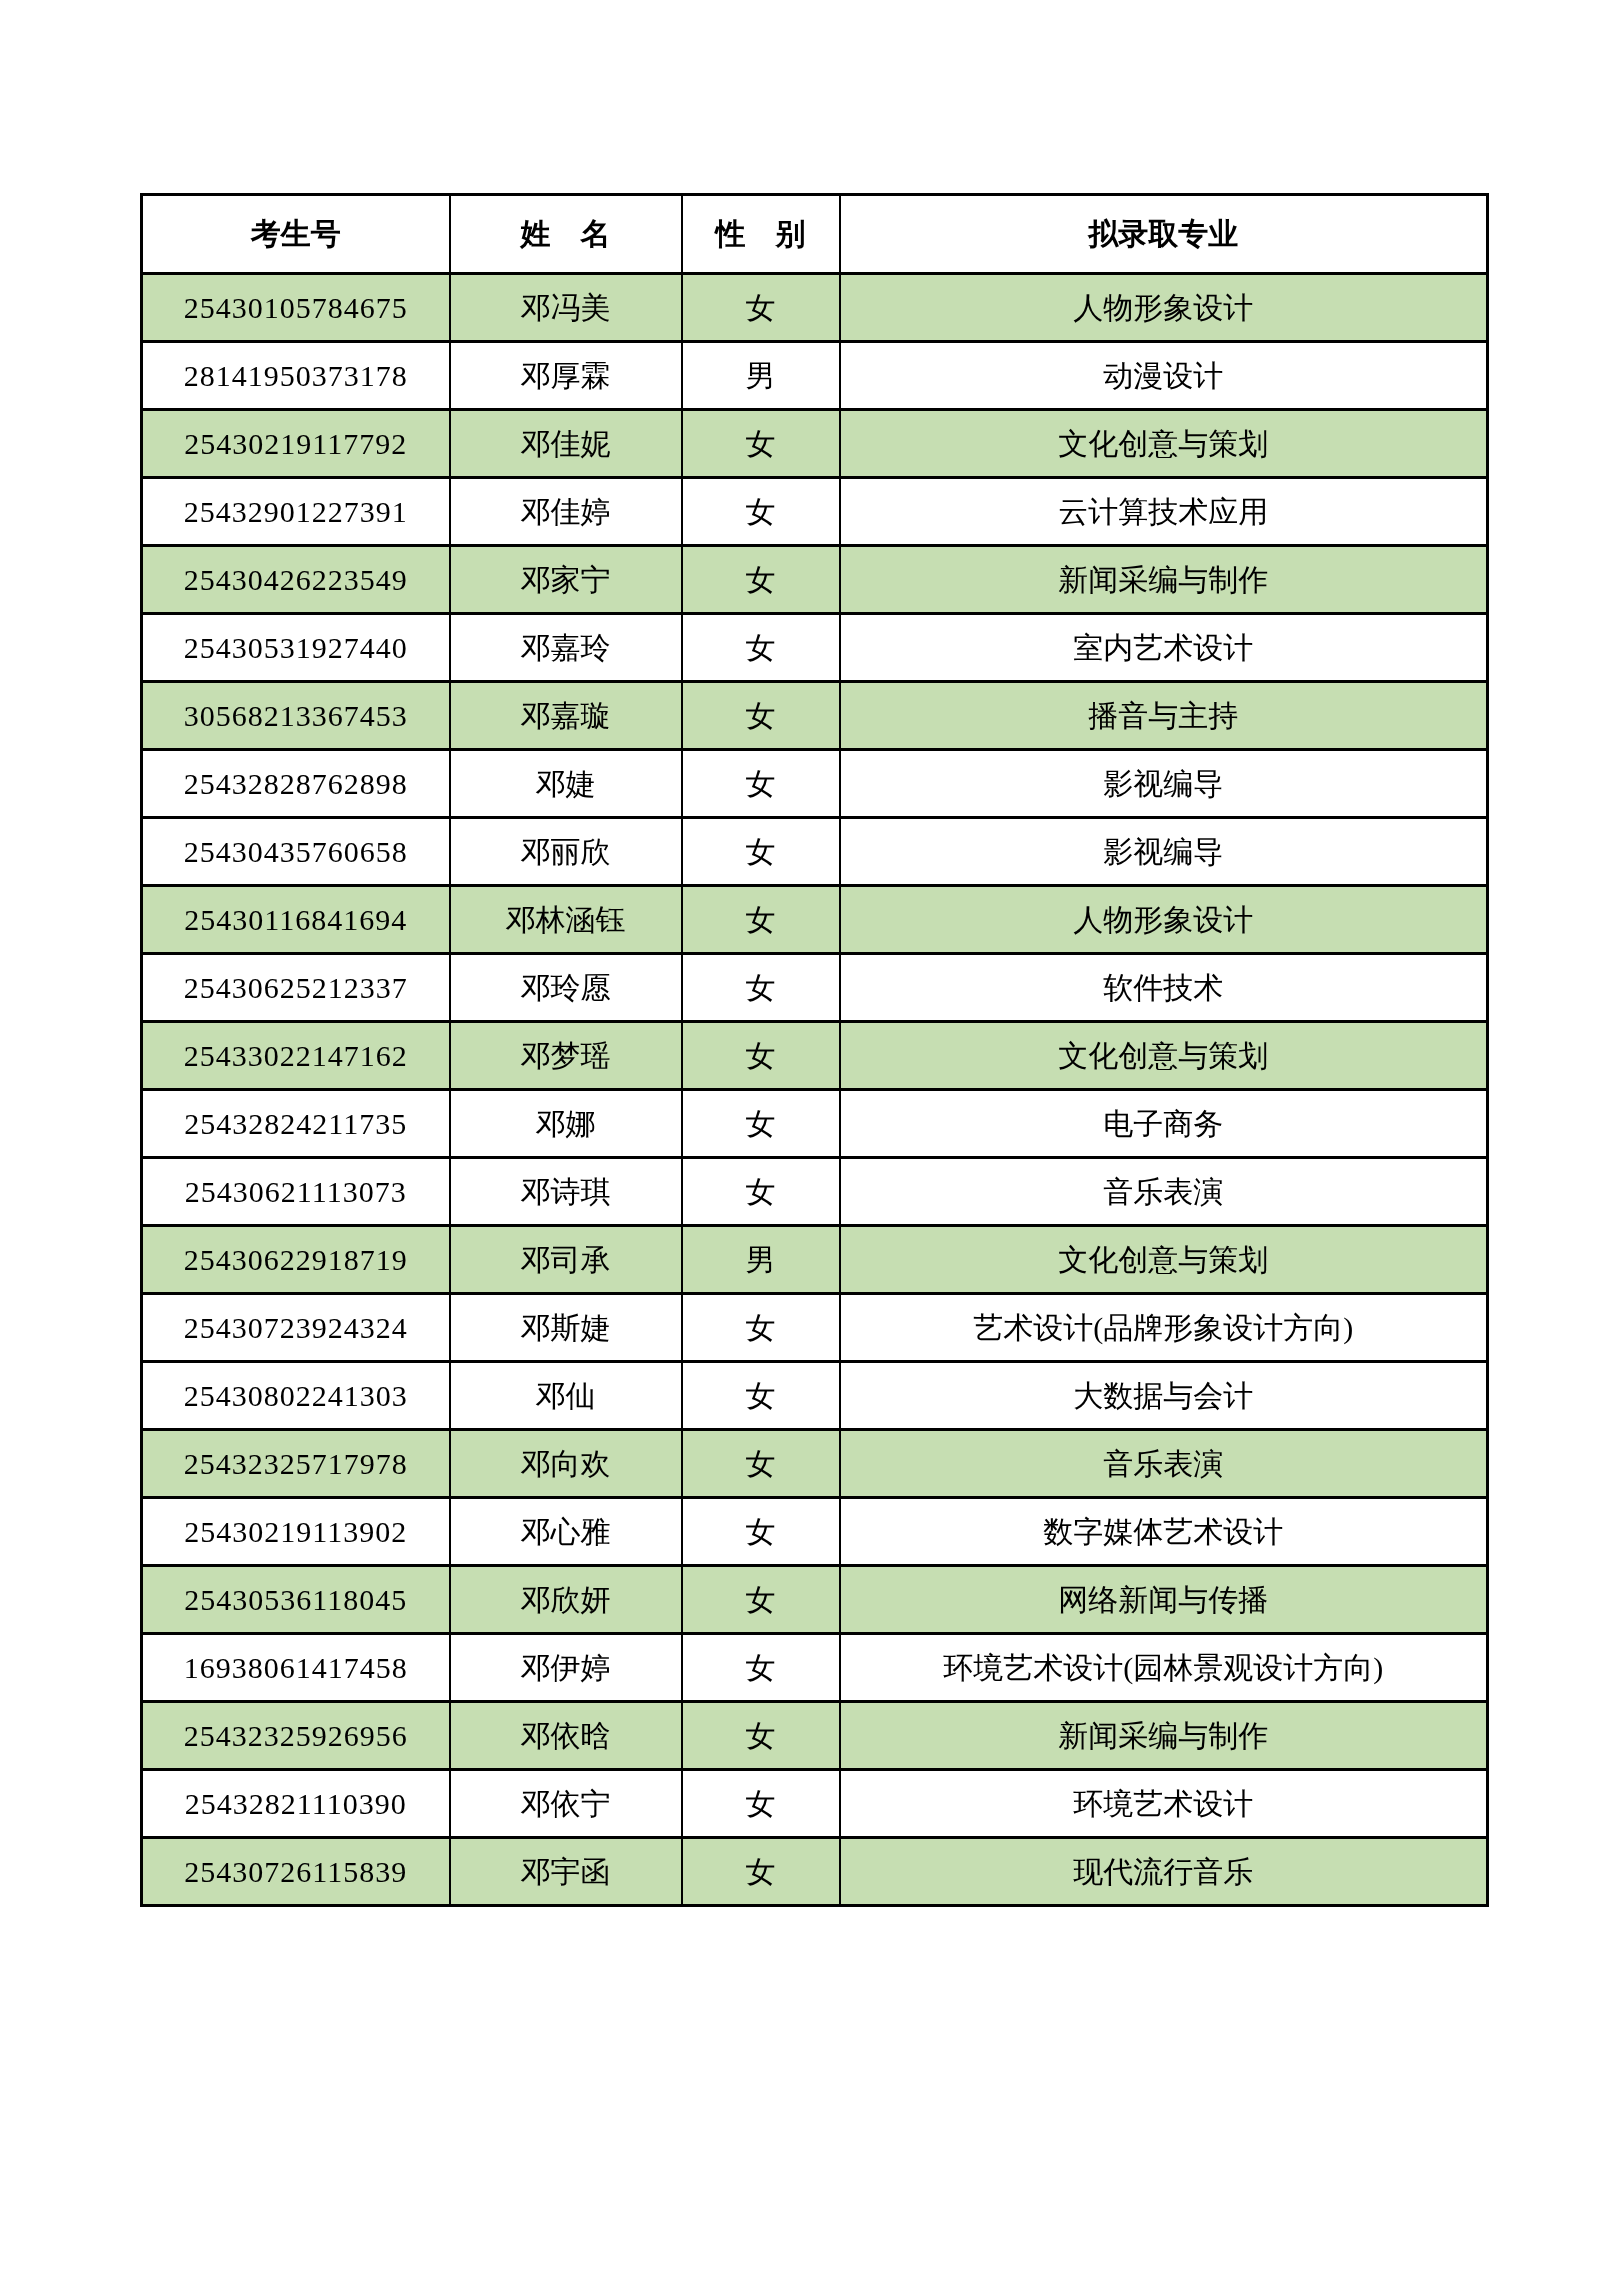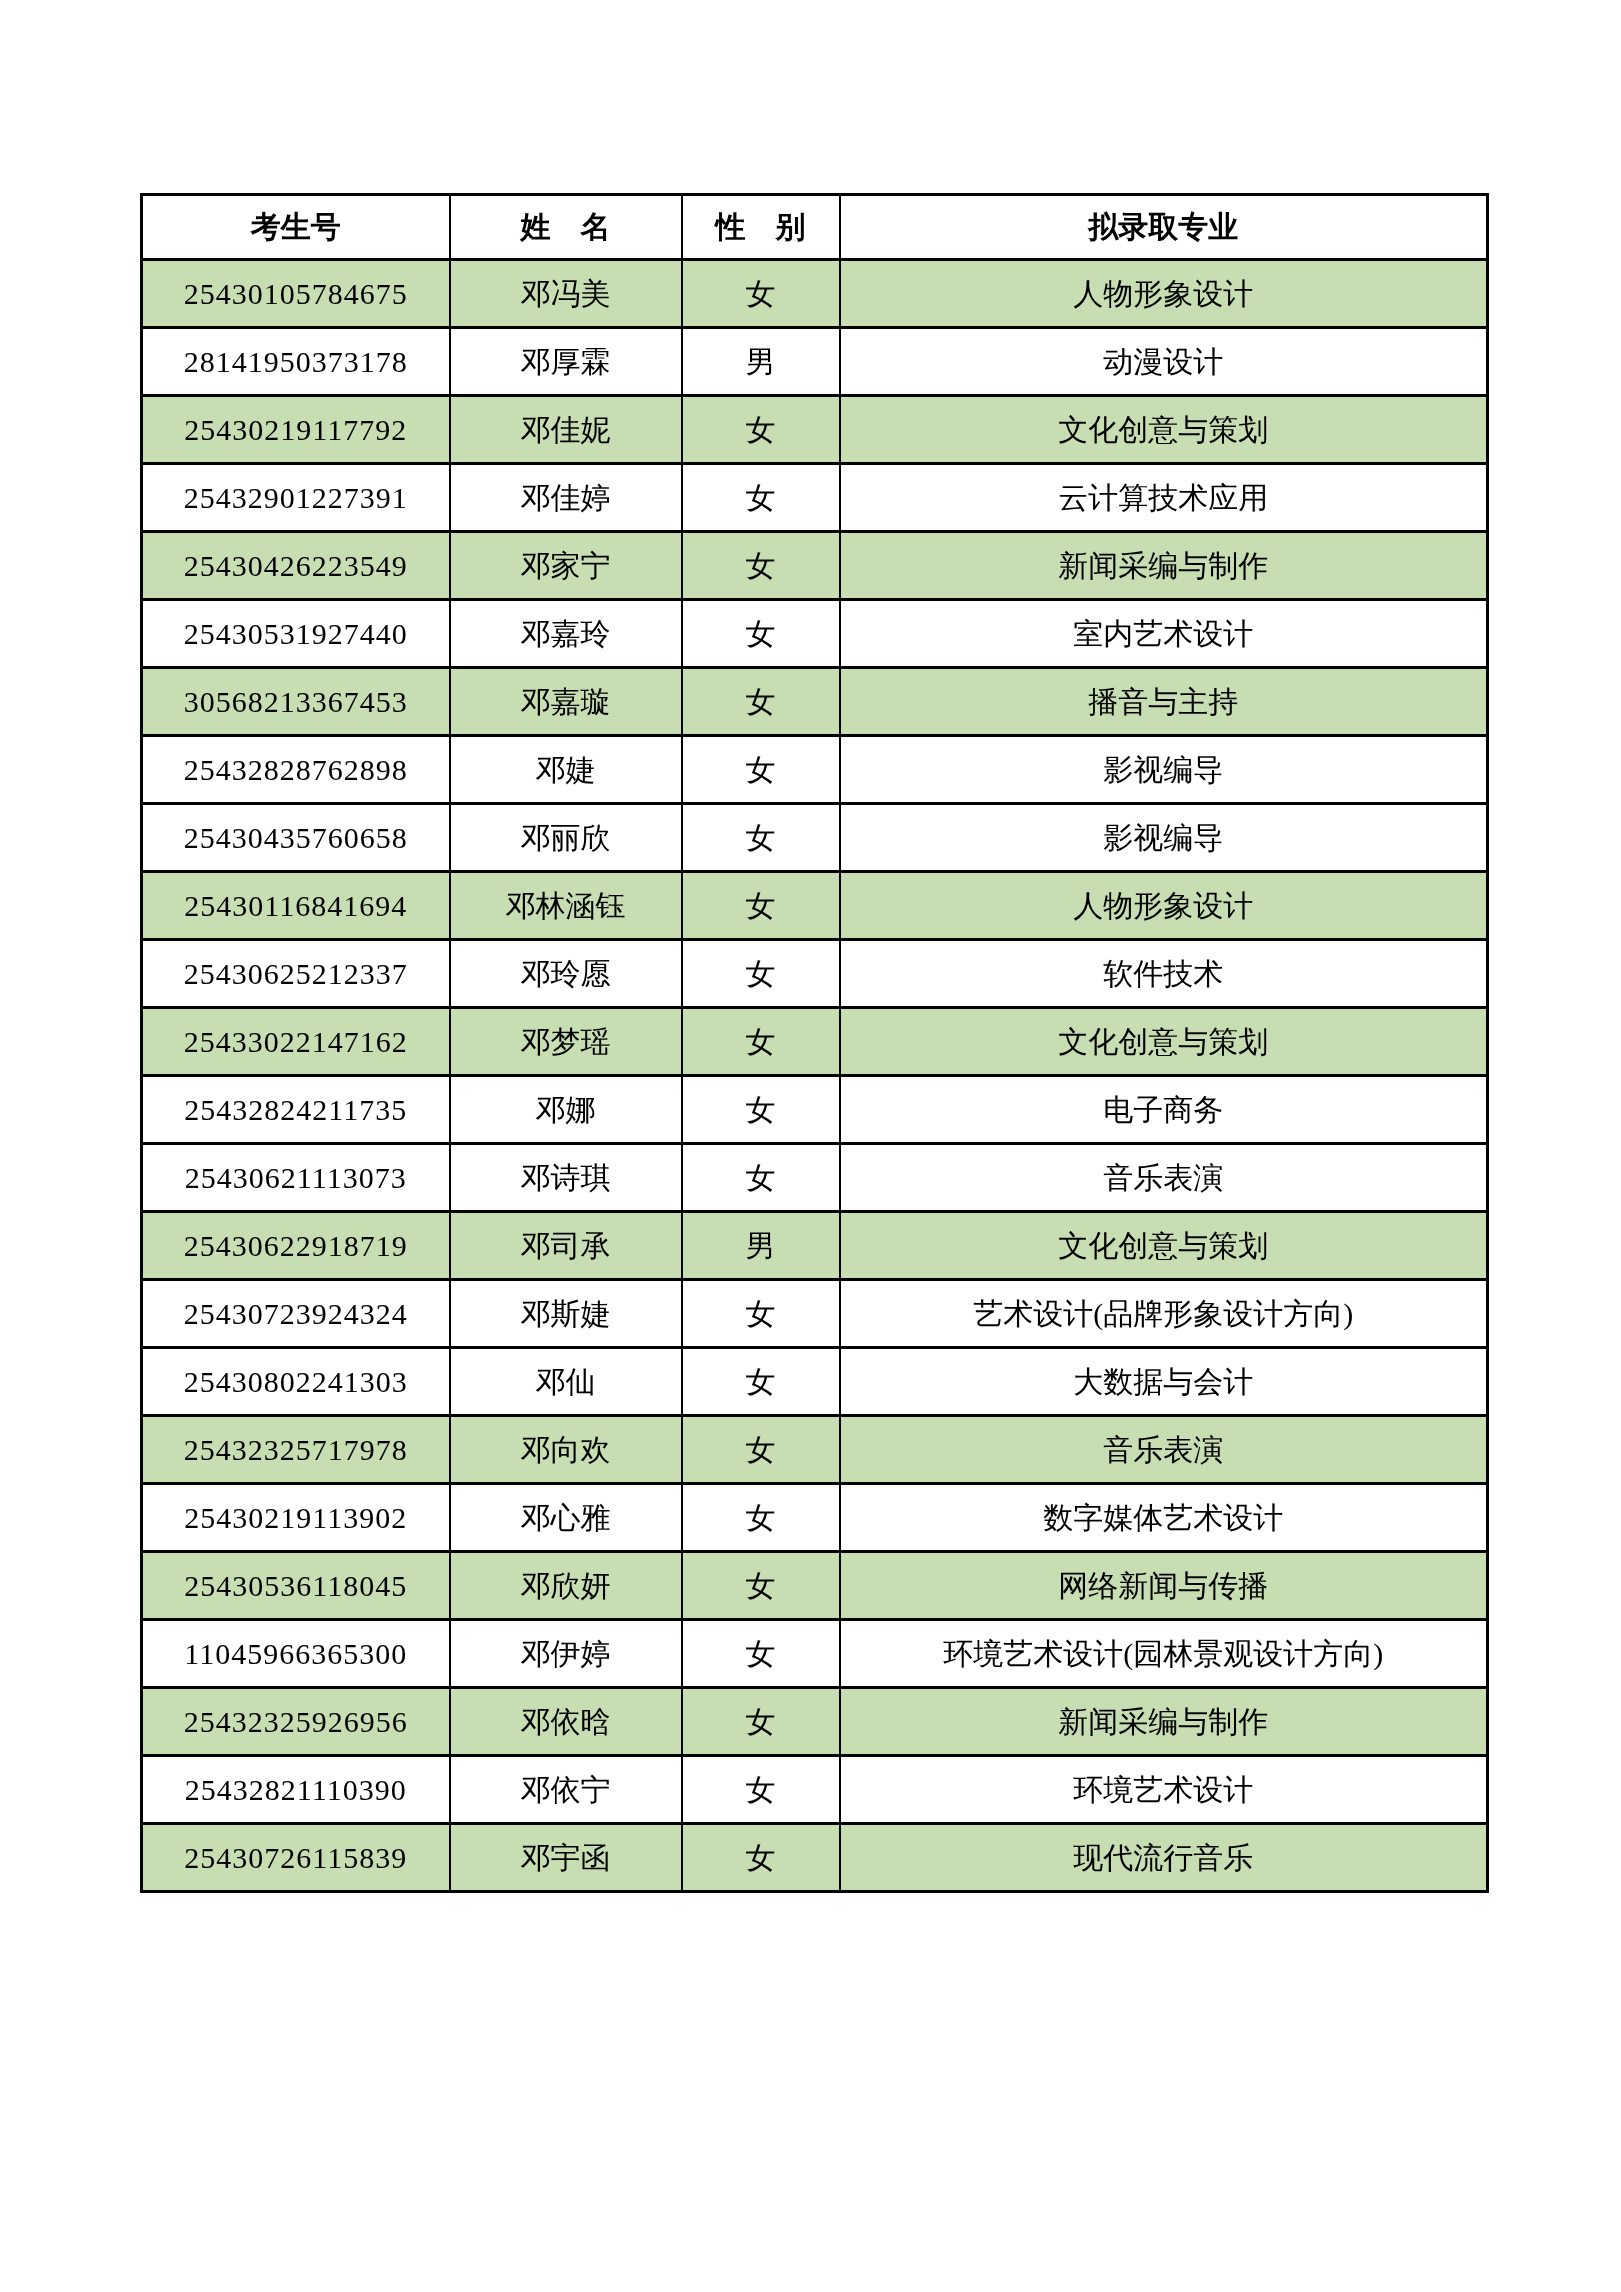--- a/index.html
+++ b/index.html
@@ -27,21 +27,21 @@
     border-top:3.9px solid #000;
     border-bottom:3.9px solid #000;
     text-align:center;
     vertical-align:middle;
     font-size:30px;
     line-height:1;
     padding:0;
     overflow:hidden;
     white-space:nowrap;
   }
-  thead th { height:65px; font-weight:bold; background:#ffffff; }
+  thead th { height:79px; font-weight:bold; background:#ffffff; }
   tbody td { height:68px; font-weight:normal; background:#ffffff; }
   tr.green td { background:var(--row-green); }
   td.num { letter-spacing:1px; }
 </style>
 </head>
 <body style="--row-green: #c6deb2;">
 
 <div class="table-wrap">
   <table>
     <colgroup>
@@ -173,21 +173,21 @@
           <td>女</td>
           <td>数字媒体艺术设计</td>
         </tr>
         <tr class="green">
           <td class="num">25430536118045</td>
           <td>邓欣妍</td>
           <td>女</td>
           <td>网络新闻与传播</td>
         </tr>
         <tr>
-          <td class="num">11045966365300</td>
+          <td class="num">16938061417458</td>
           <td>邓伊婷</td>
           <td>女</td>
           <td>环境艺术设计(园林景观设计方向)</td>
         </tr>
         <tr class="green">
           <td class="num">25432325926956</td>
           <td>邓依晗</td>
           <td>女</td>
           <td>新闻采编与制作</td>
         </tr>

